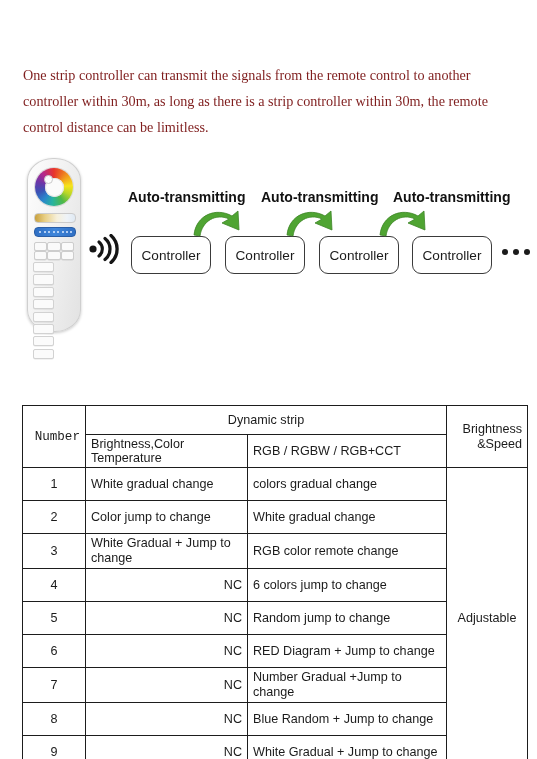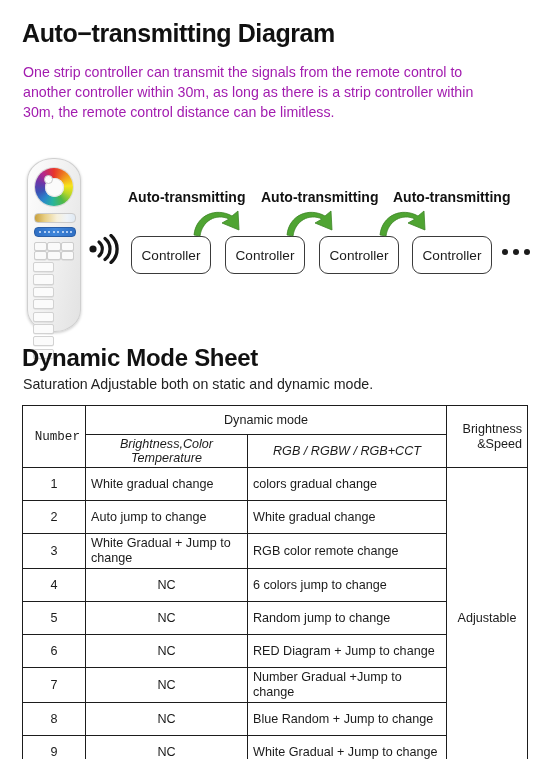--- a/index.html
+++ b/index.html
@@ -14,21 +14,21 @@
   .page{position:relative;width:537px;height:759px;}
 
   
   .h1{
     position:absolute;left:22px;top:19px;
     font-size:25px;font-weight:bold;letter-spacing:-0.4px;
     color:#111;
   }
   .para{
     position:absolute;left:23px;top:62px;width:470px;
-    font-size:14.2px;line-height:20px;color:#a21caf;
+    font-size:14.2px;line-height:26px;color:#7f1d1d;font-family:Liberation Serif, serif;
   }
 
   
   .diagram{position:absolute;left:0;top:150px;width:537px;height:195px;}
 
   
   .remote{
     position:absolute;left:27px;top:8px;width:52px;height:172px;
     border-radius:26px/22px;
     background:linear-gradient(100deg,#fdfdfd 0%,#f2f2f2 45%,#e2e2e2 100%);
@@ -118,34 +118,33 @@
     font-size:12.6px;
     color:#1b1b1b;
     padding:2px 5px;
     vertical-align:middle;
   }
   .c-num{width:63px;text-align:center;}
   .c-bct{width:162px;}
   .c-rgb{width:199px;}
   .c-bs{width:81px;}
   .hdr-dyn{text-align:center;font-size:13.4px;height:24px;}
-  .hdr-sub{text-align:center;font-size:11.3px;height:25px;font-style:italic;}
+  .hdr-sub{text-align:left;font-size:11.3px;height:25px;}
   .hdr-num{text-align:right;font-size:13.4px;font-family:Liberation Mono, monospace;}
   .hdr-bs{text-align:right;font-size:13px;line-height:15px;}
   td.num{text-align:center;font-size:13.2px;height:28px;}
-  td.nc{text-align:center;font-weight:bold;font-size:13px;}
+  td.nc{text-align:right;font-weight:bold;font-size:13px;}
   td.adj{text-align:center;font-size:13px;}
   td.cell{font-size:12.7px;line-height:15px;}
 </style>
 </head>
 <body>
 
 <div class="page">
 
-  <div class="h1">Auto−transmitting Diagram</div>
   <div class="para">One strip controller can transmit the signals from the remote control to another controller within 30m, as long as there is a strip controller within 30m, the remote control distance can be limitless.</div>
 
   <div class="diagram">
 
     <div class="remote">
       <div class="wheel"></div>
       <div class="wheel-dot"></div>
       <div class="cct-bar"></div>
       <div class="blue-bar">
         <i style="left:4px"></i>
@@ -213,54 +212,52 @@
       <path d="M8,30 C10,10 30,2 46,11 L52,6 L53,25 L36,18 L43,14 C30,8 16,16 14,31 Z" fill="#4FA432" stroke="#3d8527" stroke-width="0.8" stroke-linejoin="round"></path>
     </svg>
 
     <div class="ellipsis" style="left:502px;top:99px;">
       <span></span>
       <span></span>
       <span></span>
     </div>
   </div>
 
-  <div class="h2">Dynamic Mode Sheet</div>
-  <div class="sub">Saturation Adjustable both on static and dynamic mode.</div>
 
   <table class="mode">
     <colgroup>
       <col class="c-num">
         <col class="c-bct">
         <col class="c-rgb">
         <col class="c-bs">
     </colgroup>
     <thead>
       <tr>
         <th rowspan="2" class="hdr-num">Number</th>
-        <th colspan="2" class="hdr-dyn">Dynamic mode</th>
+        <th colspan="2" class="hdr-dyn">Dynamic strip</th>
         <th rowspan="2" class="hdr-bs">
           <span>Brightness</span><br>
           <span>&amp;Speed</span>
         </th>
       </tr>
       <tr>
         <th class="hdr-sub">Brightness,Color Temperature</th>
         <th class="hdr-sub">RGB / RGBW / RGB+CCT</th>
       </tr>
     </thead>
     <tbody>
       <tr>
         <td class="num">1</td>
         <td class="cell">White gradual change</td>
         <td class="cell">colors gradual change</td>
         <td rowspan="9" class="adj">Adjustable</td>
       </tr>
       <tr>
         <td class="num">2</td>
-        <td class="cell">Auto jump to change</td>
+        <td class="cell">Color jump to change</td>
         <td class="cell">White gradual change</td>
       </tr>
       <tr>
         <td class="num">3</td>
         <td class="cell">White Gradual + Jump to change</td>
         <td class="cell">RGB color remote change</td>
       </tr>
       <tr>
         <td class="num">4</td>
         <td class="nc">NC</td>

